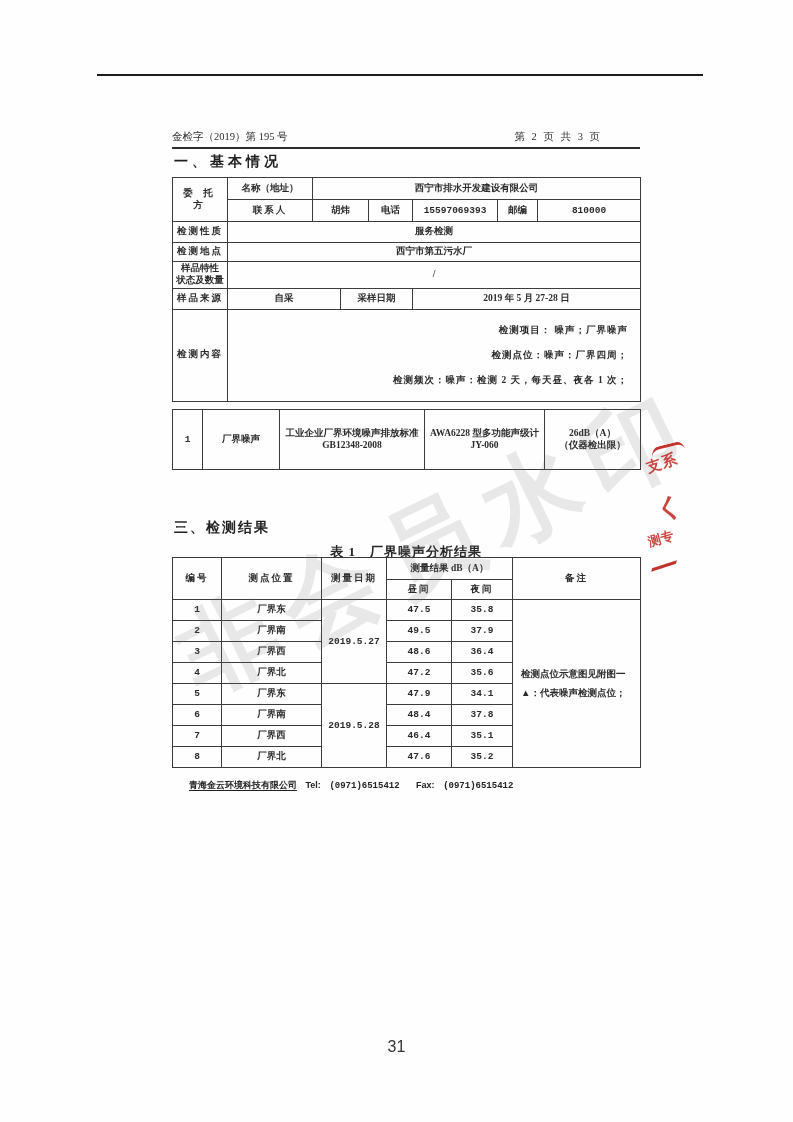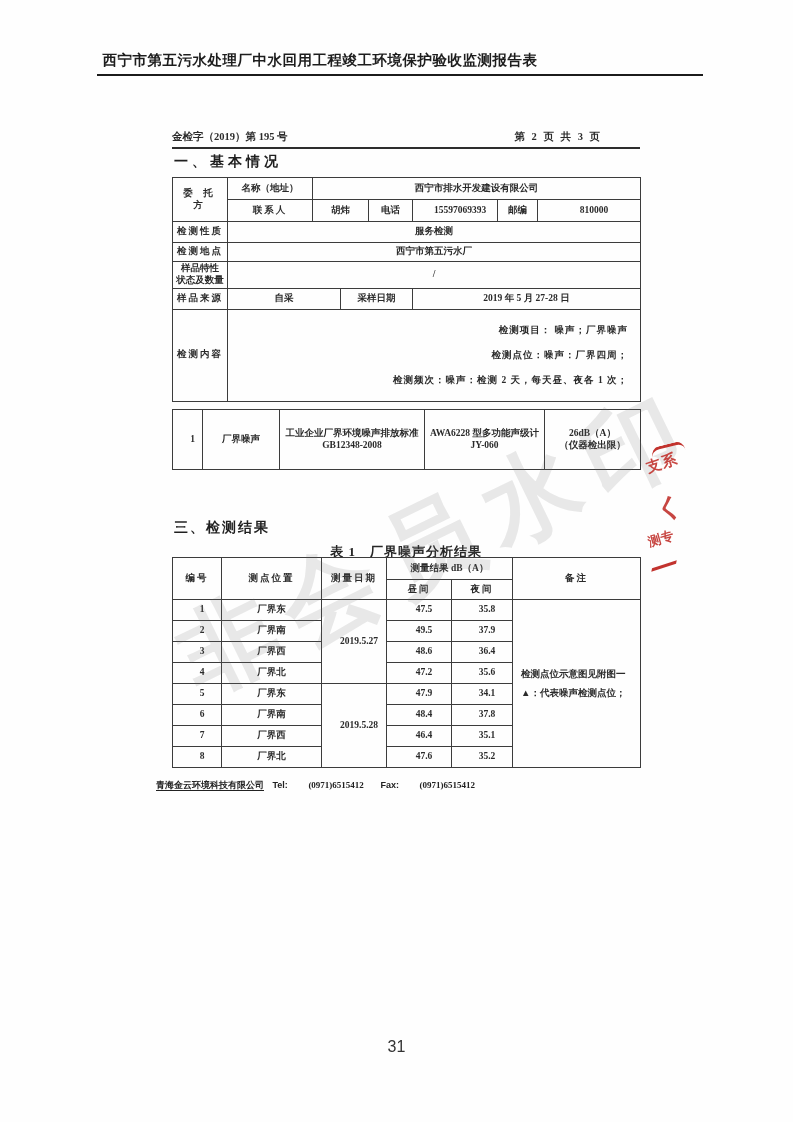--- a/index.html
+++ b/index.html
@@ -8,21 +8,21 @@
     font-family:"Liberation Serif","DejaVu Serif",serif;color:#262626;overflow:hidden;
   }
   
   .main-title{
     position:absolute;top:51px;left:0;width:640px;text-align:center;
     font-size:14.5px;font-weight:bold;letter-spacing:.5px;color:#1d1d1d;
   }
   .title-rule{position:absolute;top:74px;left:97px;width:606px;height:2px;background:#1b1b1b;}
   .doc-row{
     position:absolute;top:130px;left:172px;width:468px;display:flex;justify-content:space-between;
-    font-size:10.5px;font-weight:bold;color:#2c2c2c;
+    font-size:10.5px;font-weight:normal;color:#2c2c2c;
   }
   .doc-row .pgind{padding-right:38px;letter-spacing:2px;}
   .doc-rule{position:absolute;top:147px;left:172px;width:468px;height:2px;background:#2d2d2d;}
   
   .sec-h{position:absolute;left:174px;font-size:14px;font-weight:bold;color:#1f1f1f;}
   #h1{top:153px;letter-spacing:4px;}
   #h2{top:385px;letter-spacing:1.5px;}
   #h3{top:519px;letter-spacing:2px;}
   
   table{
@@ -36,29 +36,29 @@
   #table1{top:177px;border-radius:13px;}
   #table2{top:409px;}
   #table3{top:557px;}
   .sp{letter-spacing:4px;}
   .sp2{letter-spacing:2px;}
   .preline{white-space:pre-line;}
   .content-cell{
     text-align:right;padding:8px 12px;line-height:25px;white-space:pre-line;letter-spacing:1px;
   }
   .remark-cell{text-align:left;padding:4px 8px;line-height:19px;white-space:pre-line;}
-  .num{font-family:Liberation Serif, serif;padding-left:12px;}
+  .num{font-family:Liberation Mono, monospace;}
   
   .t1-title{
     position:absolute;top:543px;left:172px;width:468px;text-align:center;
     font-size:13px;font-weight:bold;letter-spacing:1px;
   }
   
   .footer{
-    position:absolute;top:777px;left:156px;font-family:"Liberation Sans","DejaVu Sans",sans-serif;
+    position:absolute;top:777px;left:189px;font-family:"Liberation Sans","DejaVu Sans",sans-serif;
     font-size:9px;font-weight:bold;color:#222;line-height:16px;
   }
   .footer .company{border-bottom:1px solid #222;margin-right:6px;}
   .footer .gap{display:inline-block;width:14px;}
   .footer .gap-s{display:inline-block;width:6px;}
   
   .page-num{
     position:absolute;top:1038px;left:0;width:793px;text-align:center;
     font-family:"Liberation Sans","DejaVu Sans",sans-serif;font-size:16px;color:#333;
   }
@@ -84,21 +84,20 @@
   .stamp .tick{
     position:absolute;left:8px;top:118px;width:26px;height:8px;
     border-bottom:3px solid #c2332e;transform:rotate(-18deg) skewX(-30deg);
   }
 </style>
 </head>
 <body>
 
 <div class="page">
 
-  <div class="main-title">西宁市第五污水处理厂中水回用工程竣工环境保护验收监测报告表</div>
   <div class="title-rule"></div>
 
   <div class="doc-row">
     <span>金检字（2019）第 195 号</span>
     <span class="pgind">第 2 页 共 3 页</span>
   </div>
   <div class="doc-rule"></div>
 
   <div class="sec-h" id="h1">一、基本情况</div>
 

